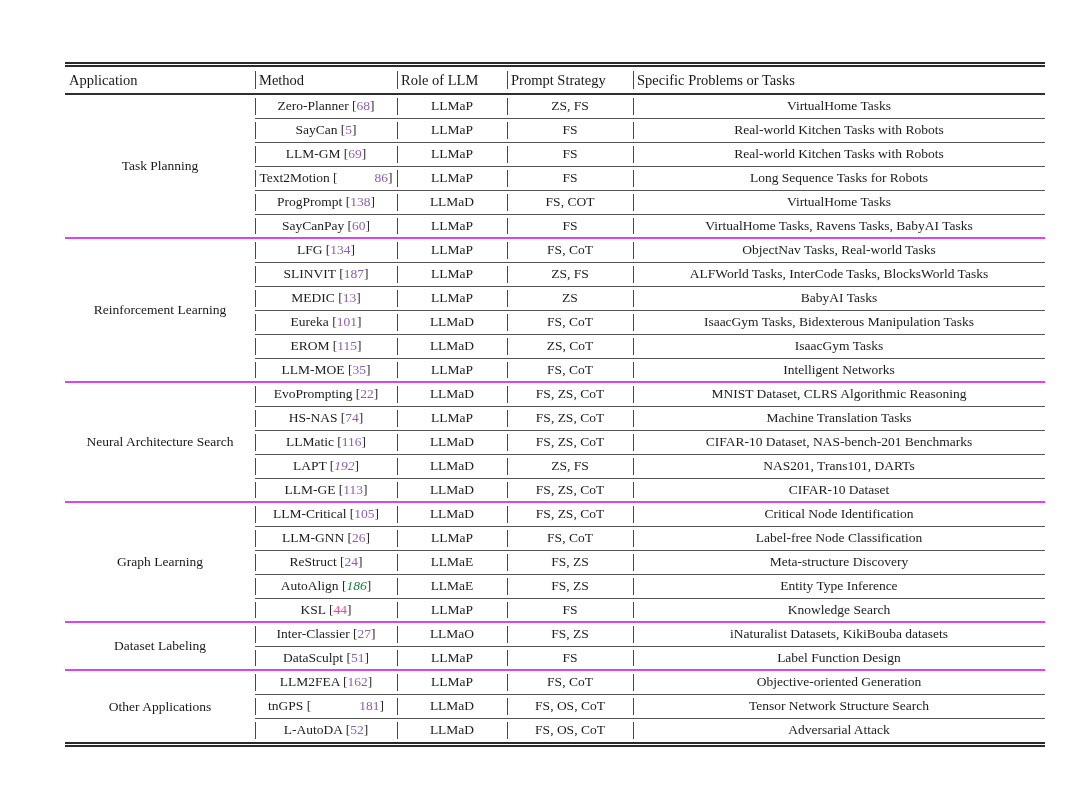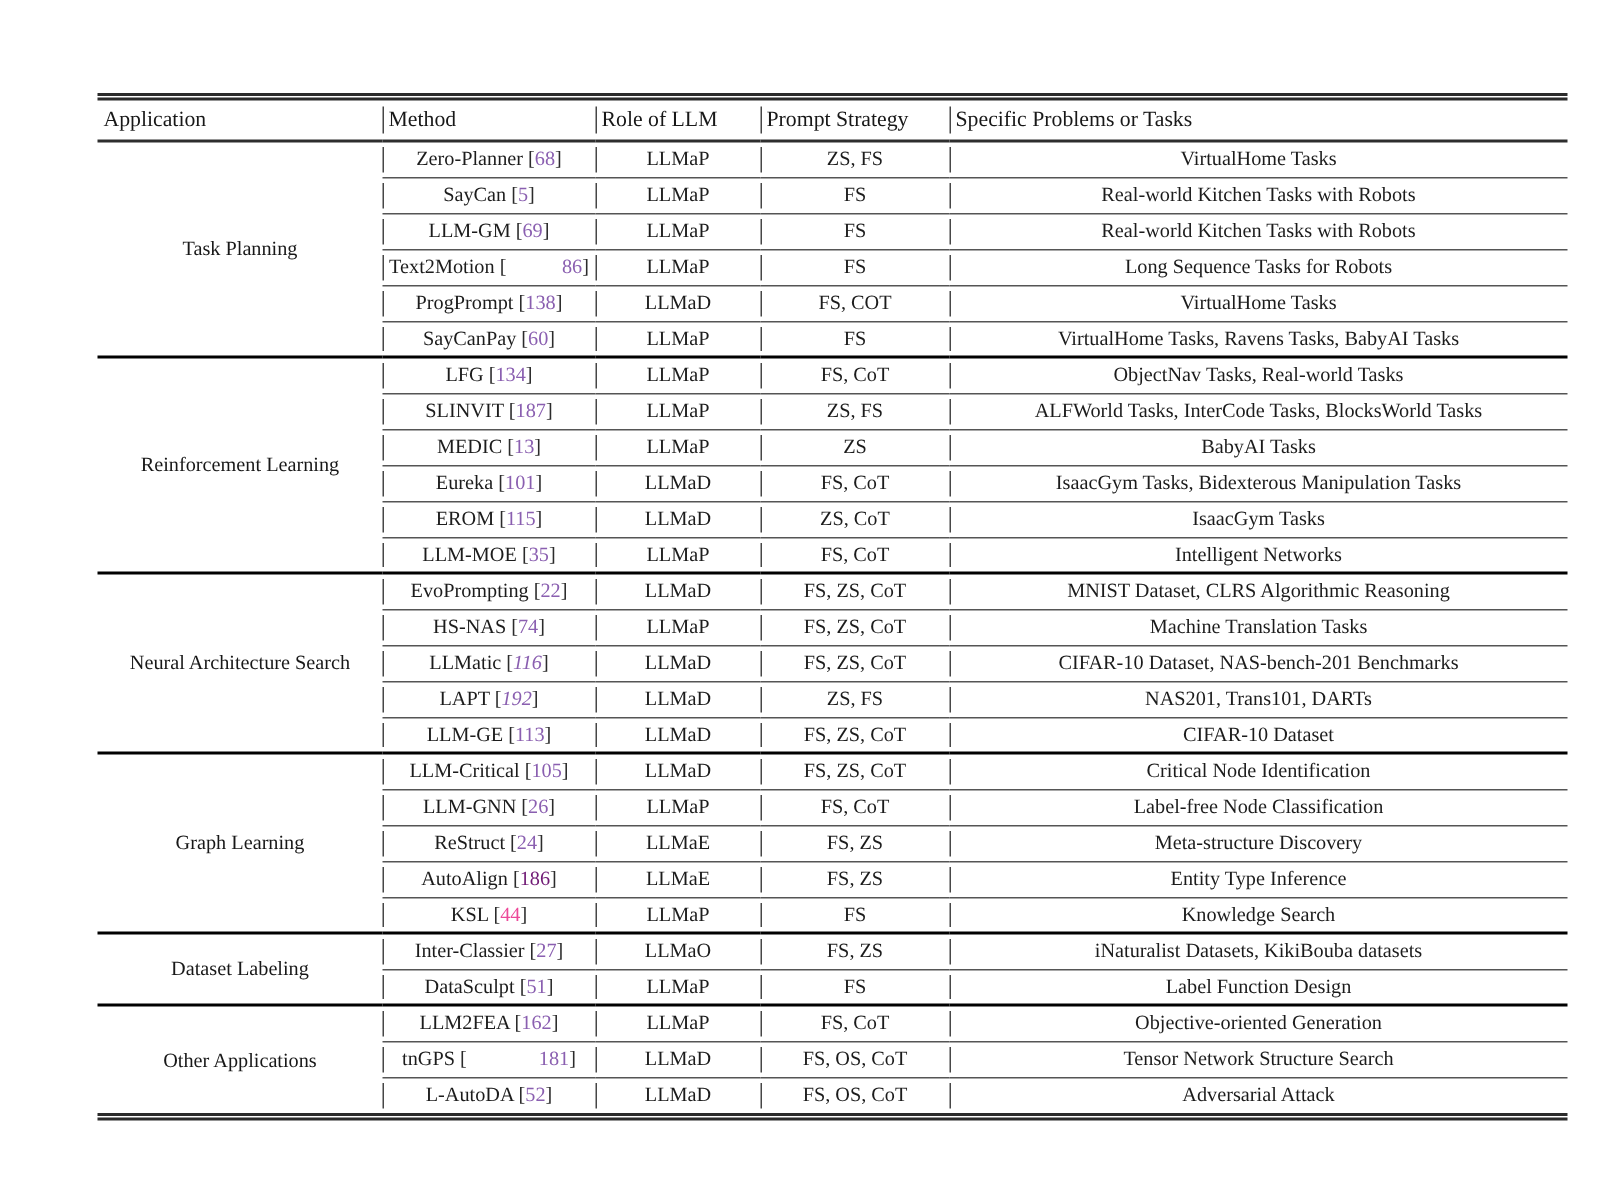--- a/index.html
+++ b/index.html
@@ -37,21 +37,21 @@
   }
   
   th.bar::before, td.bar::before {
     content:""; position:absolute; left:-0.5px; top:3px; bottom:3px;
     width:1px; background:#474747;
   }
   th.bar::before { top:4px; bottom:4px; }
   
   tr.inner td { border-top:1px solid #555555; }
   
-  tr.group-start td { border-top:2px solid #000000; }
+  tr.group-start td { border-top:2px solid #d946ef; }
   tr:first-child td { border-top:none; }
   td.app-cell { font-size:13.5px; color:#181818; }
   .cite-open, .cite-close { color:#2b2b2b; }
   .cite-num { }
 </style>
 </head>
 <body>
 
 <div class="page">
 
@@ -155,21 +155,21 @@
             <td class="bar">FS, ZS, CoT</td>
             <td class="bar">MNIST Dataset, CLRS Algorithmic Reasoning</td>
           </tr>
           <tr class="inner">
             <td class="bar"><span>HS-NAS </span><span class="cite-open">[</span><span class="cite-num" style="color: rgb(138, 95, 176);">74</span><span class="cite-close">]</span></td>
             <td class="bar">LLMaP</td>
             <td class="bar">FS, ZS, CoT</td>
             <td class="bar">Machine Translation Tasks</td>
           </tr>
           <tr class="inner">
-            <td class="bar"><span>LLMatic </span><span class="cite-open">[</span><span class="cite-num" style="color: rgb(138, 95, 176); font-style: italic;">116</span><span class="cite-close">]</span></td>
+            <td class="bar"><span>LLMatic </span><span class="cite-open">[</span><span class="cite-num" style="color: rgb(138, 95, 176);">116</span><span class="cite-close">]</span></td>
             <td class="bar">LLMaD</td>
             <td class="bar">FS, ZS, CoT</td>
             <td class="bar">CIFAR-10 Dataset, NAS-bench-201 Benchmarks</td>
           </tr>
           <tr class="inner">
             <td class="bar"><span>LAPT </span><span class="cite-open">[</span><span class="cite-num" style="color: rgb(138, 95, 176); font-style: italic;">192</span><span class="cite-close">]</span></td>
             <td class="bar">LLMaD</td>
             <td class="bar">ZS, FS</td>
             <td class="bar">NAS201, Trans101, DARTs</td>
           </tr>
@@ -192,21 +192,21 @@
             <td class="bar">FS, CoT</td>
             <td class="bar">Label-free Node Classification</td>
           </tr>
           <tr class="inner">
             <td class="bar"><span>ReStruct </span><span class="cite-open">[</span><span class="cite-num" style="color: rgb(138, 95, 176);">24</span><span class="cite-close">]</span></td>
             <td class="bar">LLMaE</td>
             <td class="bar">FS, ZS</td>
             <td class="bar">Meta-structure Discovery</td>
           </tr>
           <tr class="inner">
-            <td class="bar"><span>AutoAlign </span><span class="cite-open">[</span><span class="cite-num" style="color: #701a75;">186</span><span class="cite-close">]</span></td>
+            <td class="bar"><span>AutoAlign </span><span class="cite-open">[</span><span class="cite-num" style="color: #15803d; font-style: italic;">186</span><span class="cite-close">]</span></td>
             <td class="bar">LLMaE</td>
             <td class="bar">FS, ZS</td>
             <td class="bar">Entity Type Inference</td>
           </tr>
           <tr class="inner">
             <td class="bar"><span>KSL </span><span class="cite-open">[</span><span class="cite-num" style="color: #ec4899;">44</span><span class="cite-close">]</span></td>
             <td class="bar">LLMaP</td>
             <td class="bar">FS</td>
             <td class="bar">Knowledge Search</td>
           </tr>

